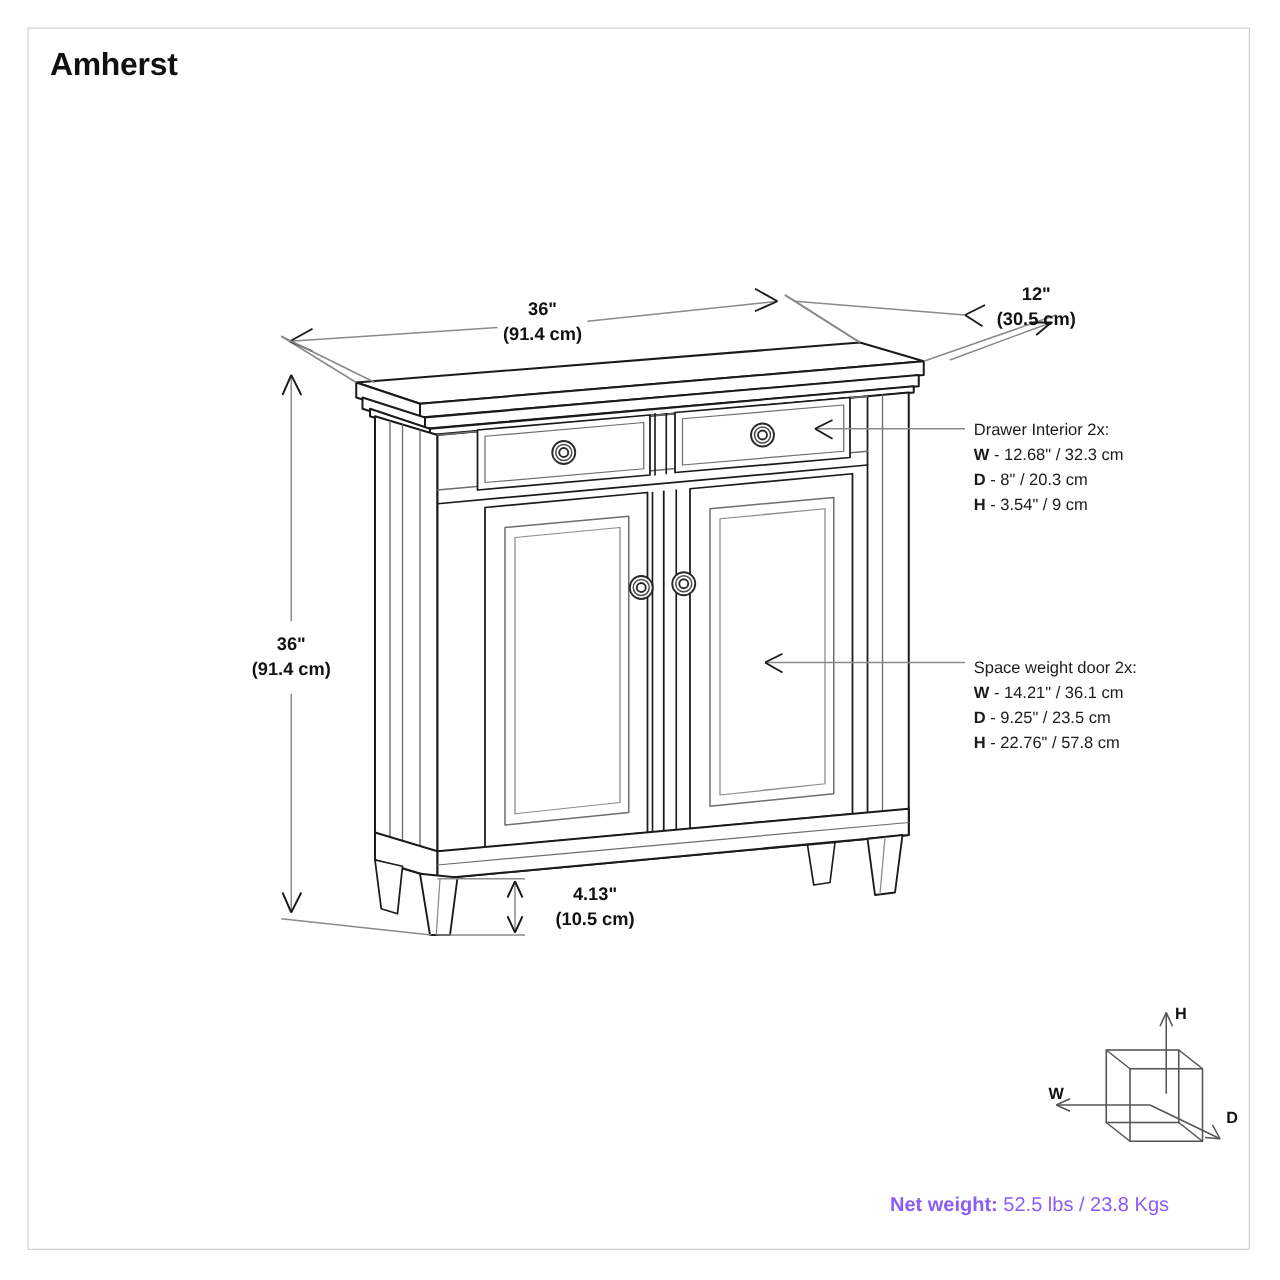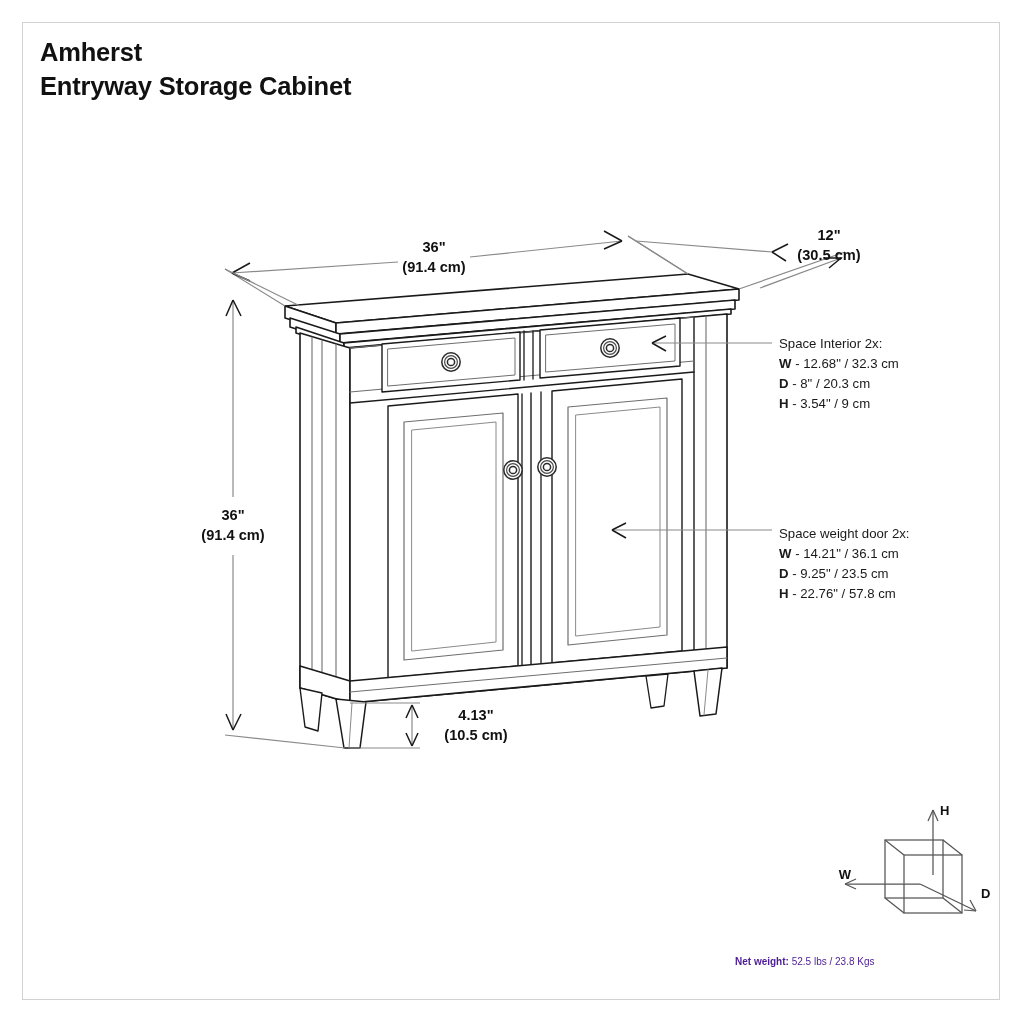--- a/index.html
+++ b/index.html
@@ -21,41 +21,41 @@
   }
   #title{
     position:absolute;
     left:40px;top:36px;
     font-size:25.5px;
     font-weight:bold;
     line-height:1.32;
     letter-spacing:-0.2px;
     color:#111111;
   }
-  #title div{white-space:nowrap;}
+  #title div{white-space:nowrap;text-align:center;}
 
   .callout{
     position:absolute;
     font-size:13.2px;
     line-height:1.52;
     color:#1a1a1a;
     white-space:nowrap;
   }
   .callout .hd{font-weight:normal;}
   .callout .row b{font-weight:bold;}
 
   #callout-drawer{left:779px;top:334px;}
   #callout-door{left:779px;top:524px;}
 
   #netweight{
     position:absolute;
-    left:735px;top:956px;
-    font-size:10px;
+    left:712px;top:956px;
+    font-size:16px;
     white-space:nowrap;
-    color:#4c1d95;
+    color:#8b5cf6;
   }
   #netweight b{font-weight:bold;}
 
   #art{
     position:absolute;
     left:0;top:0;
     width:1024px;height:1024px;
   }
   .dimtxt{
     font-family:"Liberation Sans", sans-serif;
@@ -70,21 +70,20 @@
     fill:#111111;
   }
 </style>
 </head>
 <body>
 
 <div id="frame"></div>
 
 <div id="title">
   <div>Amherst</div>
-  <div>Entryway Storage Cabinet</div>
 </div>
 
 <svg id="art" viewBox="0 0 1024 1024">
   <defs>
     <g id="knob">
       <circle r="9.2" fill="#ffffff" stroke="#2a2a2a" stroke-width="1.5"></circle>
       <circle r="6.4" fill="#ffffff" stroke="#4a4a4a" stroke-width="1.2"></circle>
       <circle r="3.6" fill="#ffffff" stroke="#2a2a2a" stroke-width="1.5"></circle>
     </g>
   </defs>
@@ -250,21 +249,21 @@
 
     <path d="M920,884 L976,911"></path>
     <path d="M976,911 L964,910 M976,911 L970,900"></path>
   </g>
   <text class="legendtxt" x="940" y="815">H</text>
   <text class="legendtxt" x="851" y="879" text-anchor="end">W</text>
   <text class="legendtxt" x="981" y="898">D</text>
 </svg>
 
 <div class="callout" id="callout-drawer">
-  <div class="hd">Space Interior 2x:</div>
+  <div class="hd">Drawer Interior 2x:</div>
   <div class="row">
     <b>W</b>
     <span>- 12.68" / 32.3 cm</span>
   </div>
   <div class="row">
     <b>D</b>
     <span>- 8" / 20.3 cm</span>
   </div>
   <div class="row">
     <b>H</b>

